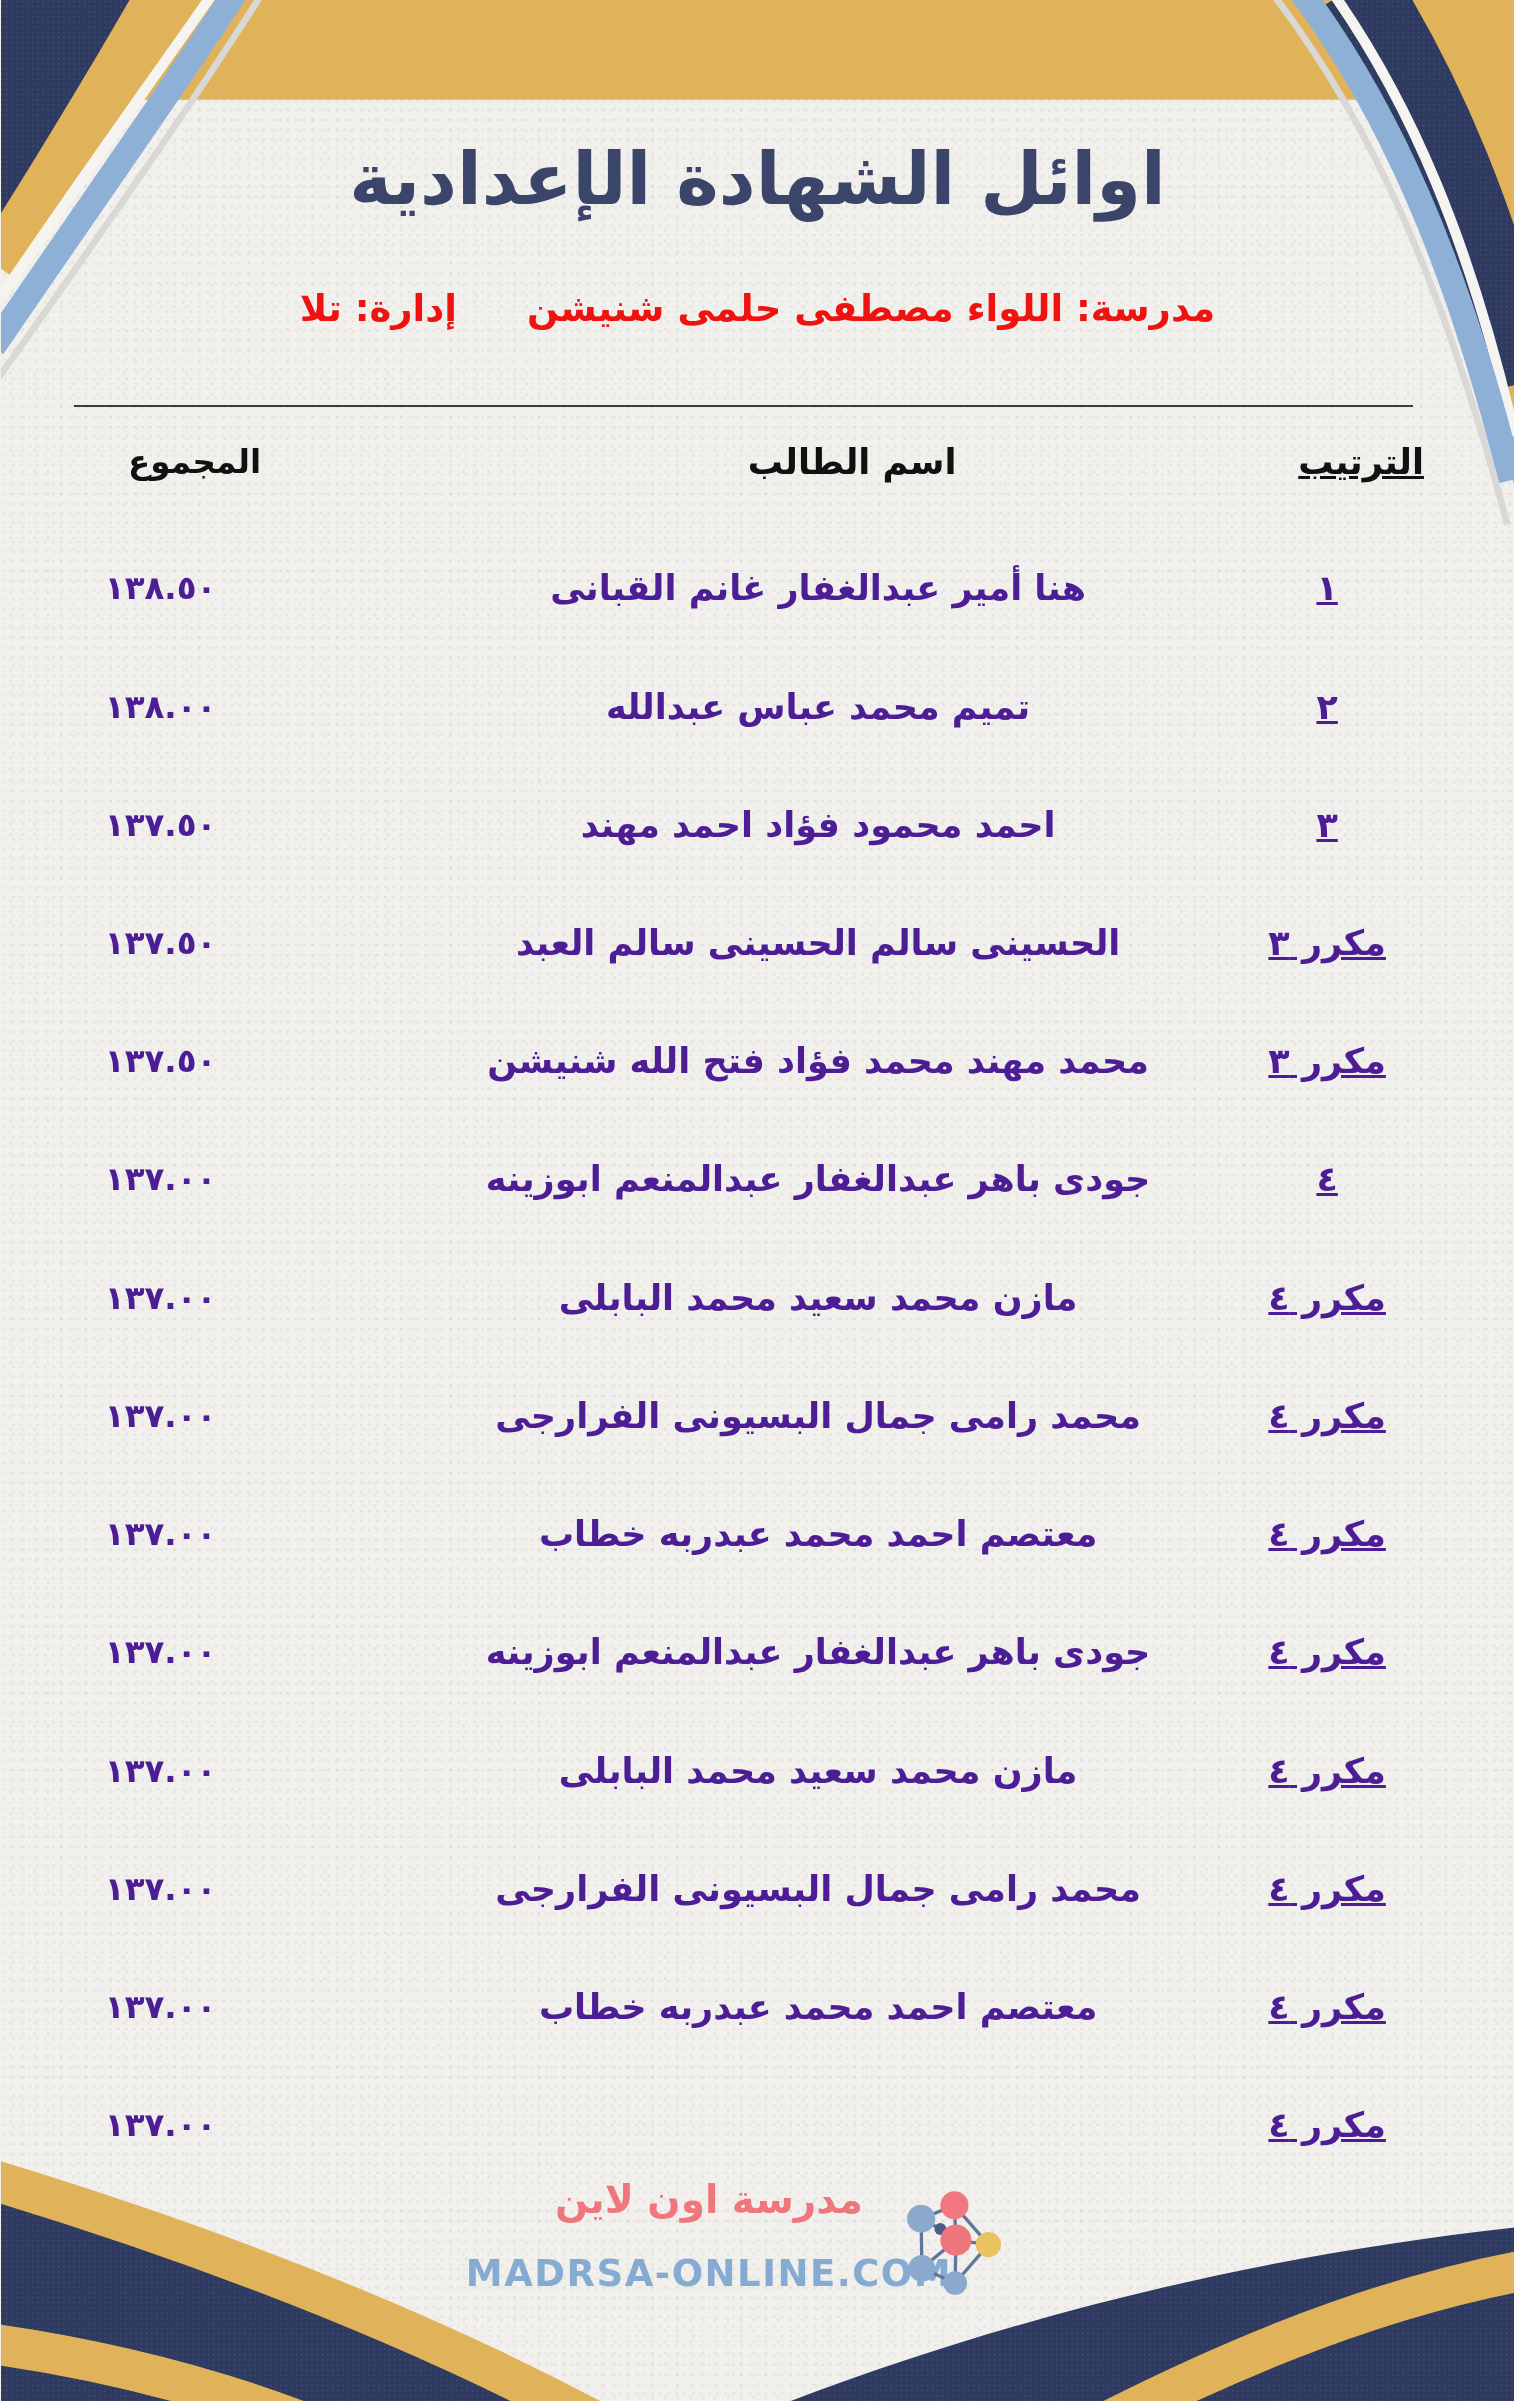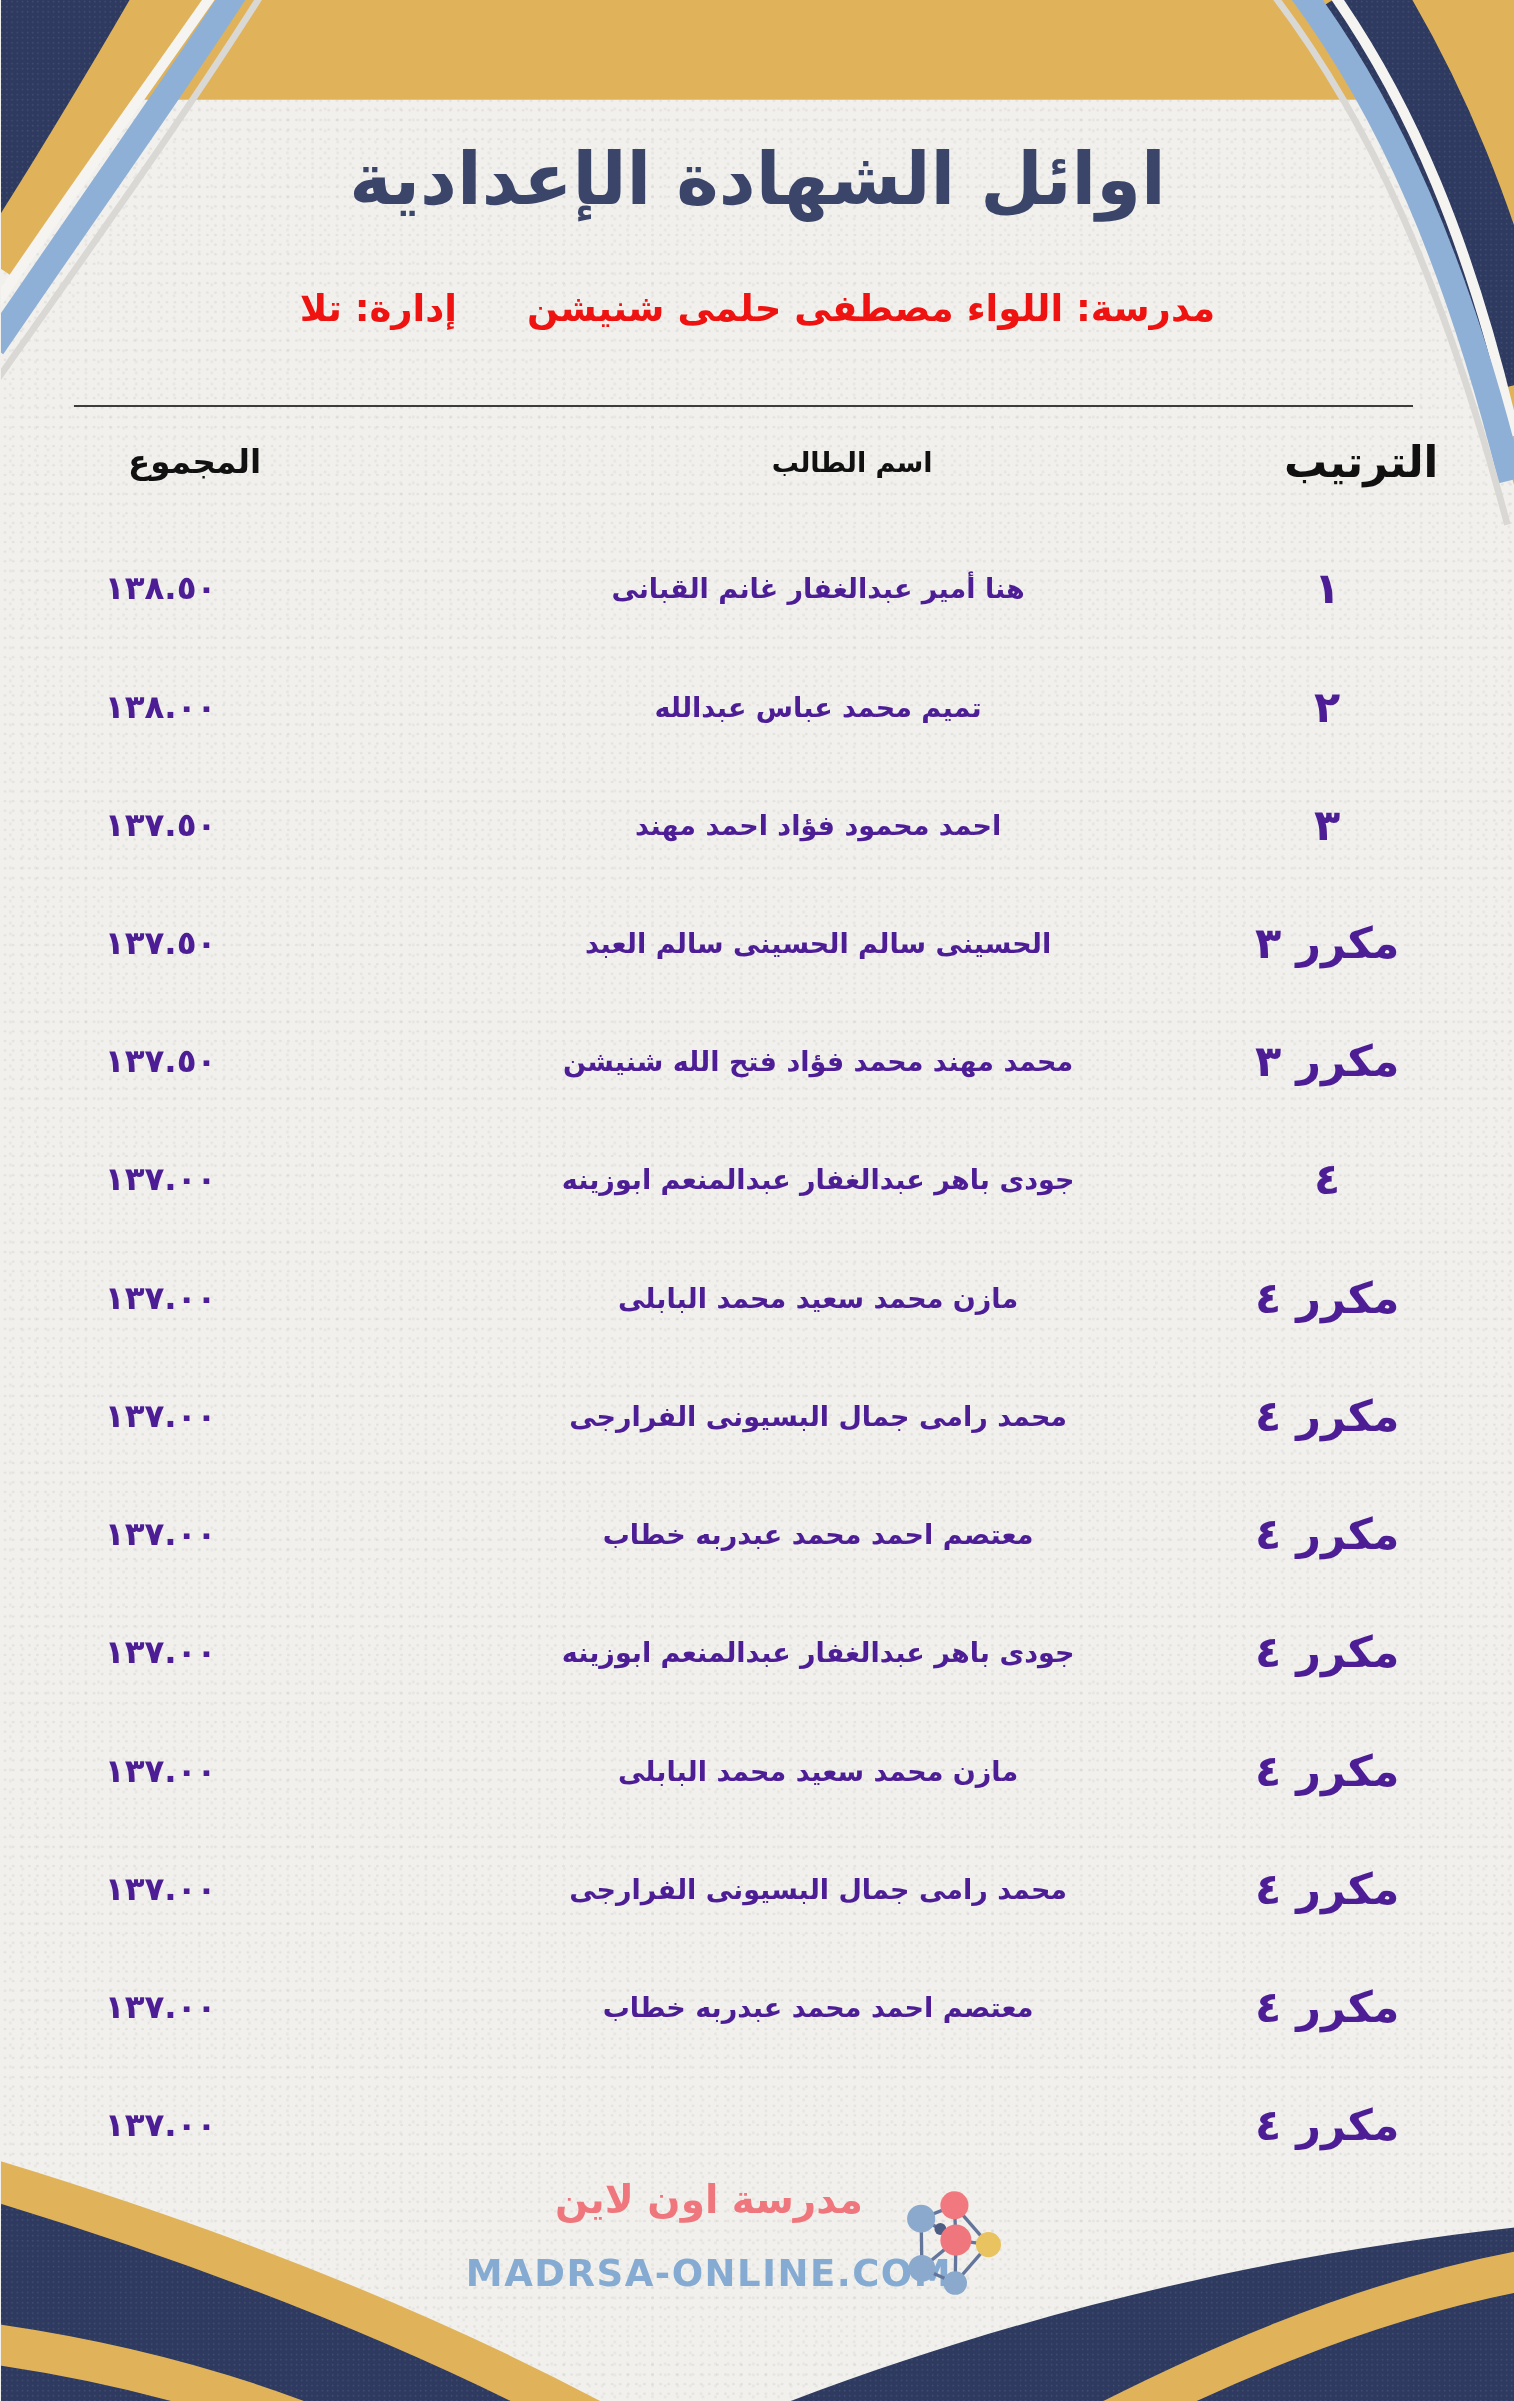--- a/index.html
+++ b/index.html
@@ -27,22 +27,22 @@
   }
   .divider{
     position:absolute;top:405px;left:74px;width:1339px;height:0;
     border-top:2.2px solid #3c3c3c;
   }
   .trow{position:absolute;left:0;width:100%;height:59px;}
   .cell{
     position:absolute;top:0;transform:translateX(-50%);
     white-space:nowrap;line-height:59px;color:#4c1d95;font-weight:bold;
   }
-  .cell-rank {left:87.6%;font-size:43px;}
-  .cell-name {left:54%;  font-size:27px;}
+  .cell-rank {left:87.6%;font-size:35px;text-decoration:underline;}
+  .cell-name {left:54%;  font-size:35px;}
   .cell-total{left:10.6%;font-size:32.5px;}
   .thead .cell{color:#111;margin-left:34px;}
 
   .logo-ar{
     position:absolute;top:2177px;left:709px;transform:translateX(-50%);
     font-size:39px;font-weight:bold;color:#ef767c;white-space:nowrap;
   }
   .logo-en{
     position:absolute;top:2252px;left:709px;transform:translateX(-50%);
     font-size:37px;font-weight:bold;color:#85abd3;letter-spacing:1.5px;white-space:nowrap;

